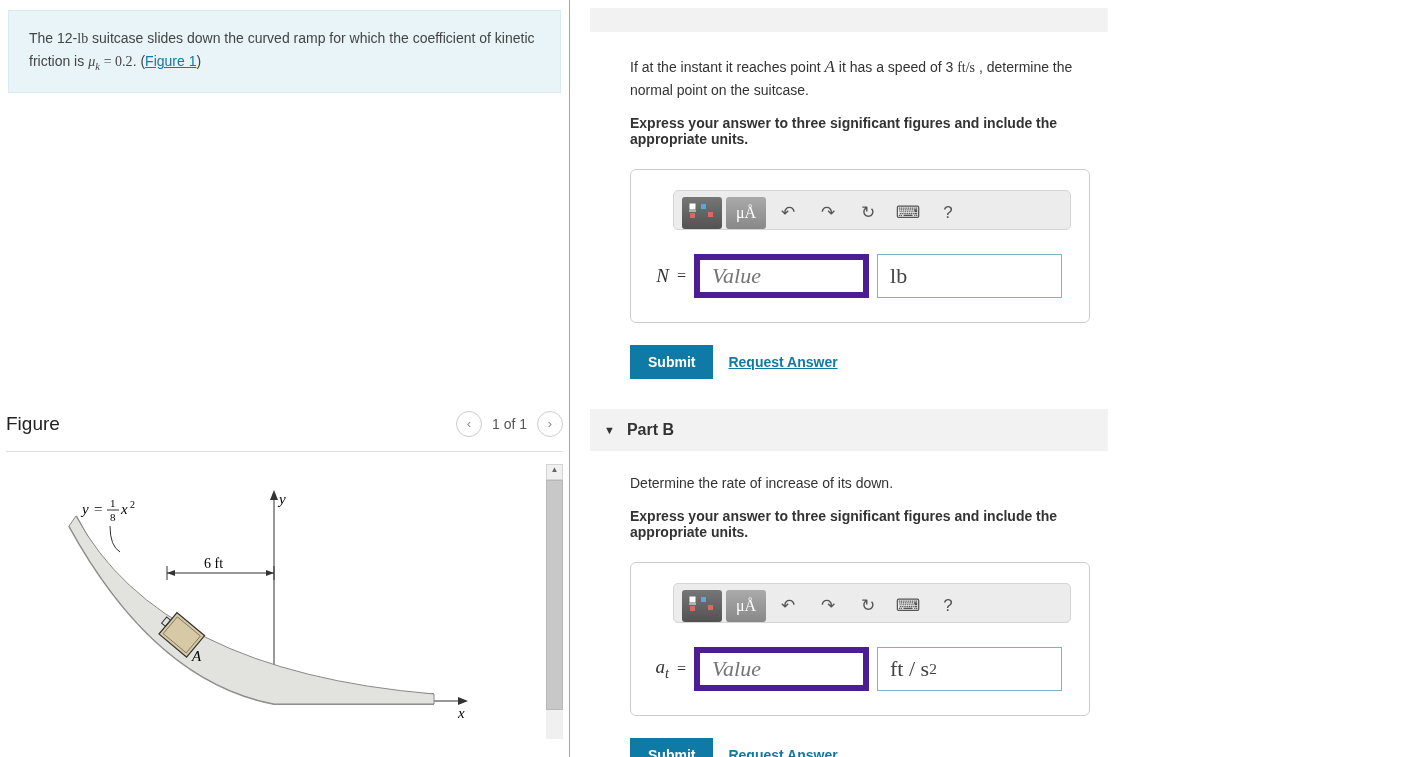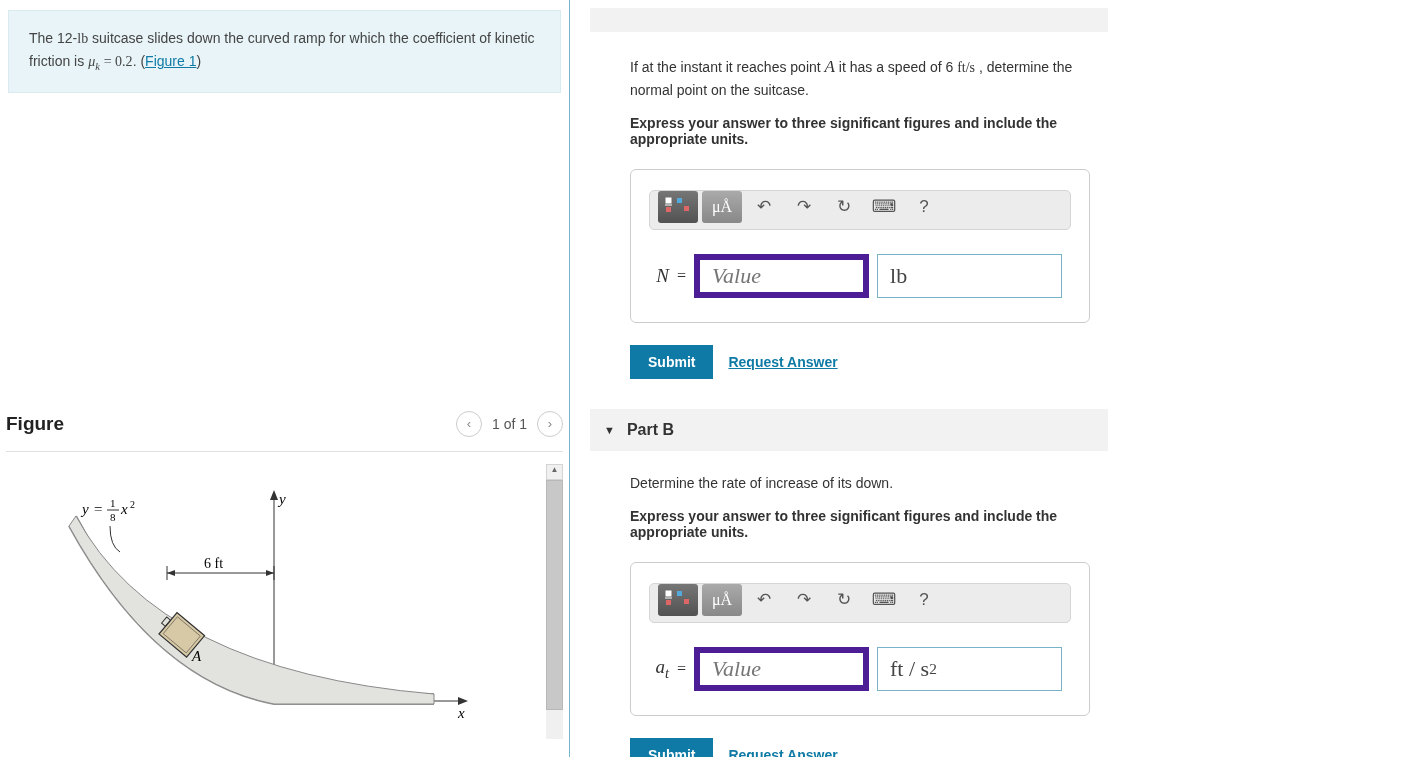--- a/index.html
+++ b/index.html
@@ -6,41 +6,41 @@
 body { font-family: Arial, Helvetica, sans-serif; font-size: 14px; color: #333; background: #fff; }
 .container { display: flex; width: 1128px; height: 757px; }
 .left { width: 570px; border-right: 1px solid #78b4c8; padding: 0; }
 .right { flex: 1; padding: 0 20px; overflow-y: auto; }
 
 .problem-box { background: #e8f4f8; border: 1px solid #d9eaf0; padding: 16px 20px; margin: 10px 8px 8px 8px; color: #444; line-height: 1.6; }
 .problem-box a { color: #0e7aa5; text-decoration: underline; }
 
 .figure-section { margin-top: 310px; padding: 0 6px; }
 .figure-header { display: flex; justify-content: space-between; align-items: center; padding: 8px 0 14px 0; border-bottom: 1px solid #e0e0e0; }
-.figure-title { font-size: 19px; color: #222; font-weight: bold; }
+.figure-title { font-size: 19px; color: #222; font-weight: normal; }
 .figure-nav { display: flex; align-items: center; gap: 10px; color: #555; }
 .nav-btn { width: 26px; height: 26px; border-radius: 50%; border: 1px solid #ccc; background: #fff; display: inline-flex; align-items: center; justify-content: center; color: #888; font-size: 13px; cursor: pointer; }
 
 .figure-body { display: flex; margin-top: 12px; }
 .figure-img { flex: 1; padding: 22px 0 0 58px; }
 .fig-scroll { width: 17px; background: #f0f0f0; position: relative; }
 .fig-scroll-btn { height: 16px; background: #f0f0f0; border: 1px solid #d4d4d4; text-align: center; font-size: 8px; color: #666; }
 .fig-scroll-thumb { background: #c8c8c8; border: 1px solid #b8b8b8; position: absolute; top: 16px; left: 0; right: 0; height: 230px; }
 
 .part-bar { background: #f2f2f2; padding: 12px 14px; margin: 30px 0 0 0; display: flex; align-items: center; gap: 12px; }
 .part-bar .tri { font-size: 11px; color: #333; }
 .part-bar .ttl { font-weight: bold; font-size: 16px; }
 
 .part-body { padding: 22px 20px 0 40px; }
 .question-text { color: #333; margin-bottom: 14px; line-height: 1.5; }
 .inst { font-weight: bold; margin-bottom: 22px; }
 
 .answer-panel { border: 1px solid #ccc; border-radius: 6px; padding: 20px 18px 24px 18px; width: 460px; }
 
-.toolbar { background: #ececec; border: 1px solid #d5d5d5; border-radius: 5px; height: 40px; display: flex; align-items: flex-start; padding: 0 8px; gap: 4px; }
+.toolbar { background: #ececec; border: 1px solid #d5d5d5; border-radius: 5px; height: 40px; display: flex; align-items: flex-end; padding: 0 8px; gap: 4px; margin-left: 24px; }
 .tb-btn { width: 36px; height: 32px; display: inline-flex; align-items: center; justify-content: center; border-radius: 3px; color: #555; font-size: 17px; cursor: pointer; }
 .tb-templates { width: 40px; height: 32px; background: linear-gradient(#767676,#525252); border-radius: 3px; display:inline-flex; align-items:center; justify-content:center; }
 .tb-units { width: 40px; height: 32px; background: linear-gradient(#aaa,#888); border-radius: 3px; display:inline-flex; align-items:center; justify-content:center; color:#fff; font-family: 'Times New Roman', serif; font-size: 16px; }
 
 .input-row { display: flex; align-items: center; margin-top: 24px; gap: 8px; }
 .var-label { font-family: 'Times New Roman', serif; font-style: italic; font-size: 19px; min-width: 20px; text-align: right; }
 .eq { font-family: 'Times New Roman', serif; font-size: 16px; }
 .val-input { width: 175px; height: 44px; border: 6px solid #4c1d95; font-family: 'Times New Roman', serif; font-style: italic; font-size: 22px; color: #888; padding: 0 12px; }
 .unit-input { width: 185px; height: 44px; border: 1px solid #78b4c8; font-family: 'Times New Roman', serif; font-size: 22px; color: #444; padding: 0 12px; display:flex; align-items:center; }
 
@@ -117,21 +117,21 @@
         </div>
       </div>
     </div>
   </div>
 
   <div class="right">
     <div class="part-bar" style="margin-top:8px; height:24px; padding:0;"></div>
 
     <div class="part-body">
       <div class="question-text">
-        <span>If at the instant it reaches point </span><span style="font-family:'Times New Roman',serif;font-style:italic;font-size:17px">A</span><span> it has a speed of 6 </span><span style="font-family:'Times New Roman',serif">ft/s</span><span> , determine the normal point on the suitcase.</span>
+        <span>If at the instant it reaches point </span><span style="font-family:'Times New Roman',serif;font-style:italic;font-size:17px">A</span><span> it has a speed of 3 </span><span style="font-family:'Times New Roman',serif">ft/s</span><span> , determine the normal point on the suitcase.</span>
       </div>
       <div class="inst">Express your answer to three significant figures and include the appropriate units.</div>
 
       <div class="answer-panel">
         <div class="toolbar">
           <span class="tb-templates">
             <svg class="templates-svg" viewBox="0 0 30 22">
                 <rect x="3" y="2" width="5" height="5" fill="#fff" stroke="#fff"></rect>
                 <rect x="3" y="11" width="5" height="5" fill="#d66"></rect>
                 <line x1="2" y1="9" x2="9" y2="9" stroke="#fff"></line>

